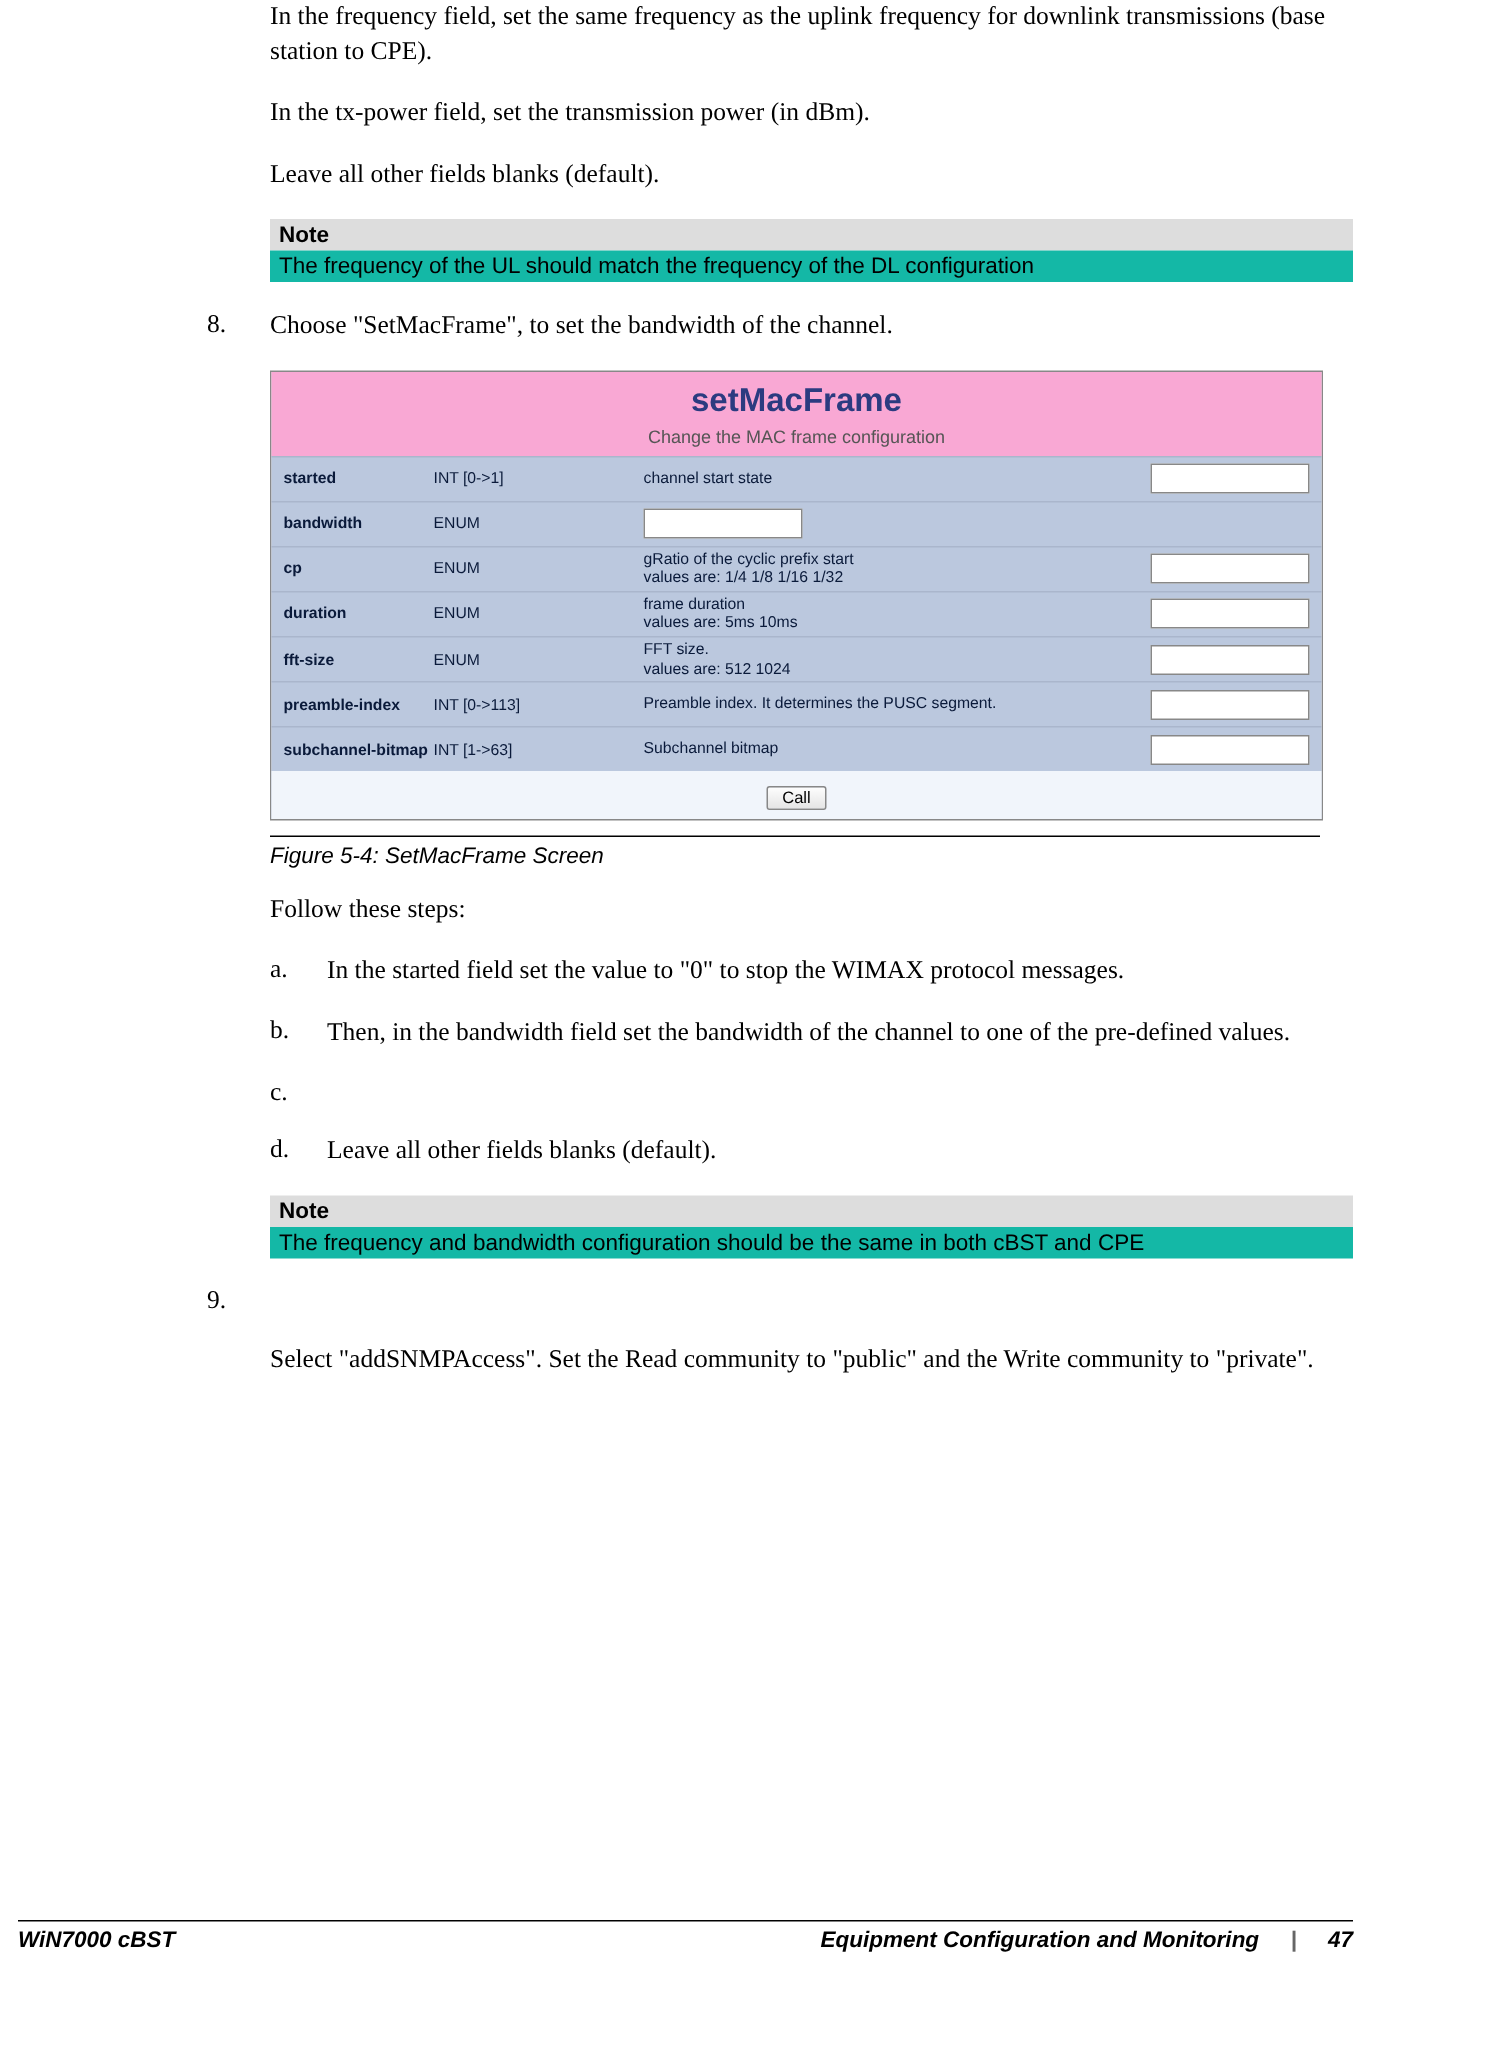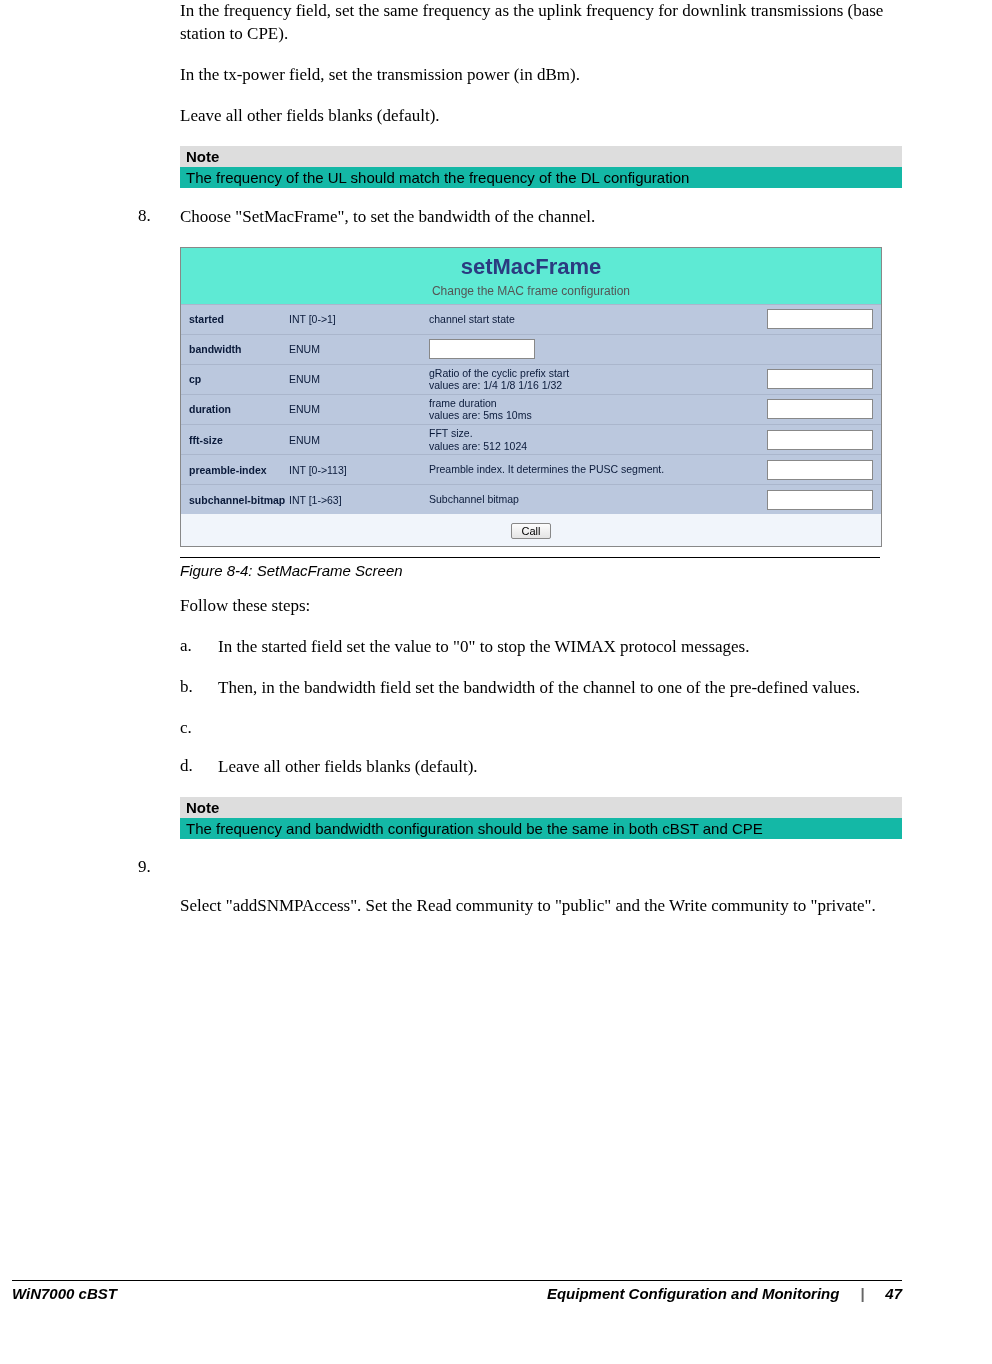--- a/index.html
+++ b/index.html
@@ -69,21 +69,21 @@
   
   .screen {
     margin-left: 90px;
     margin-bottom: 10px;
     width: 700px;
     border: 1px solid #888;
     background: #fff;
     font-family: Verdana, Geneva, sans-serif;
   }
   .screen-header {
-    background: #5eead4;
+    background: #f9a8d4;
     text-align: center;
     padding: 6px 0 6px 0;
   }
   .screen-title {
     font-size: 22px;
     font-weight: bold;
     color: #2b3b80;
   }
   .screen-sub {
     font-size: 12px;
@@ -238,21 +238,21 @@
         <div class="col-type">INT [1-&gt;63]</div>
         <div class="col-desc">Subchannel bitmap</div>
         <div class="col-input"><input type="text" style=""></div>
       </div>
       <div class="call-row">
         <span class="call-btn">Call</span>
       </div>
     </div>
   </div>
 
-  <div class="figure-caption">Figure 8-4: SetMacFrame Screen</div>
+  <div class="figure-caption">Figure 5-4: SetMacFrame Screen</div>
 
   <p class="body-text indent-main">Follow these steps:</p>
 
   <div class="sub-row">
     <div class="sub-letter">a.</div>
     <div class="sub-body">In the started field set the value to "0" to stop the WIMAX protocol messages.</div>
   </div>
   <div class="sub-row">
     <div class="sub-letter">b.</div>
     <div class="sub-body">Then, in the bandwidth field set the bandwidth of the channel to one of the pre-defined values.</div>

